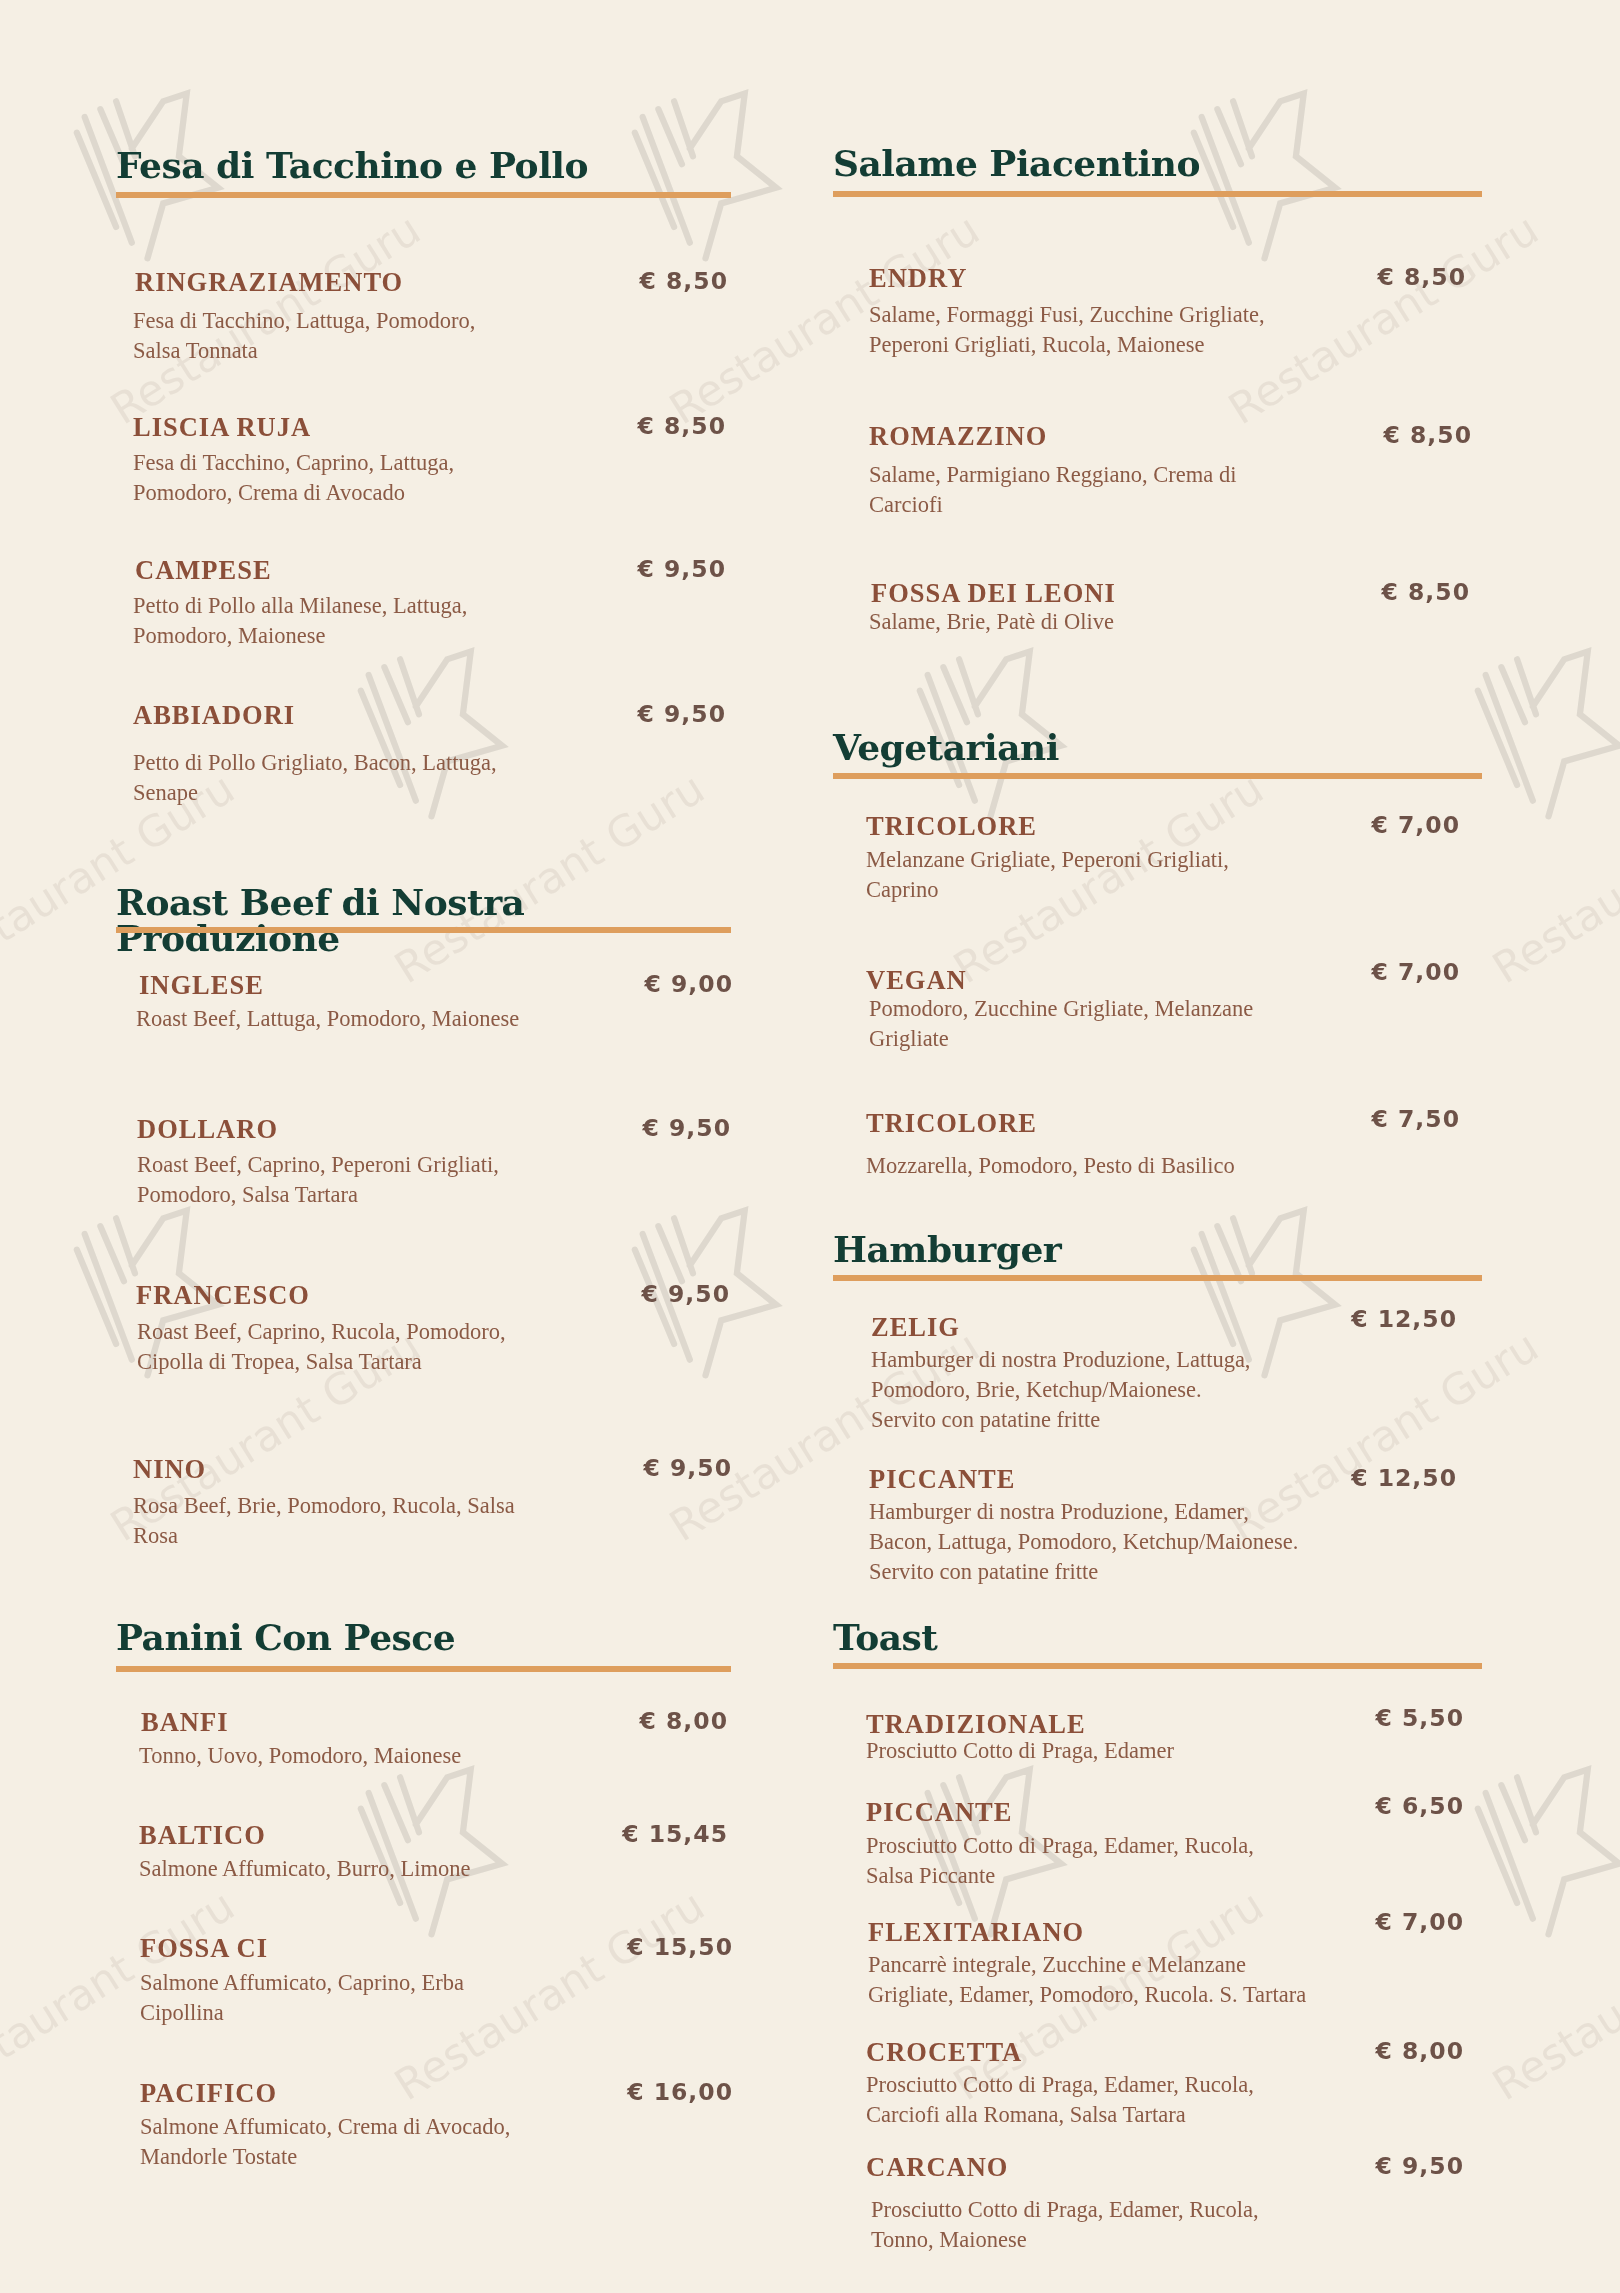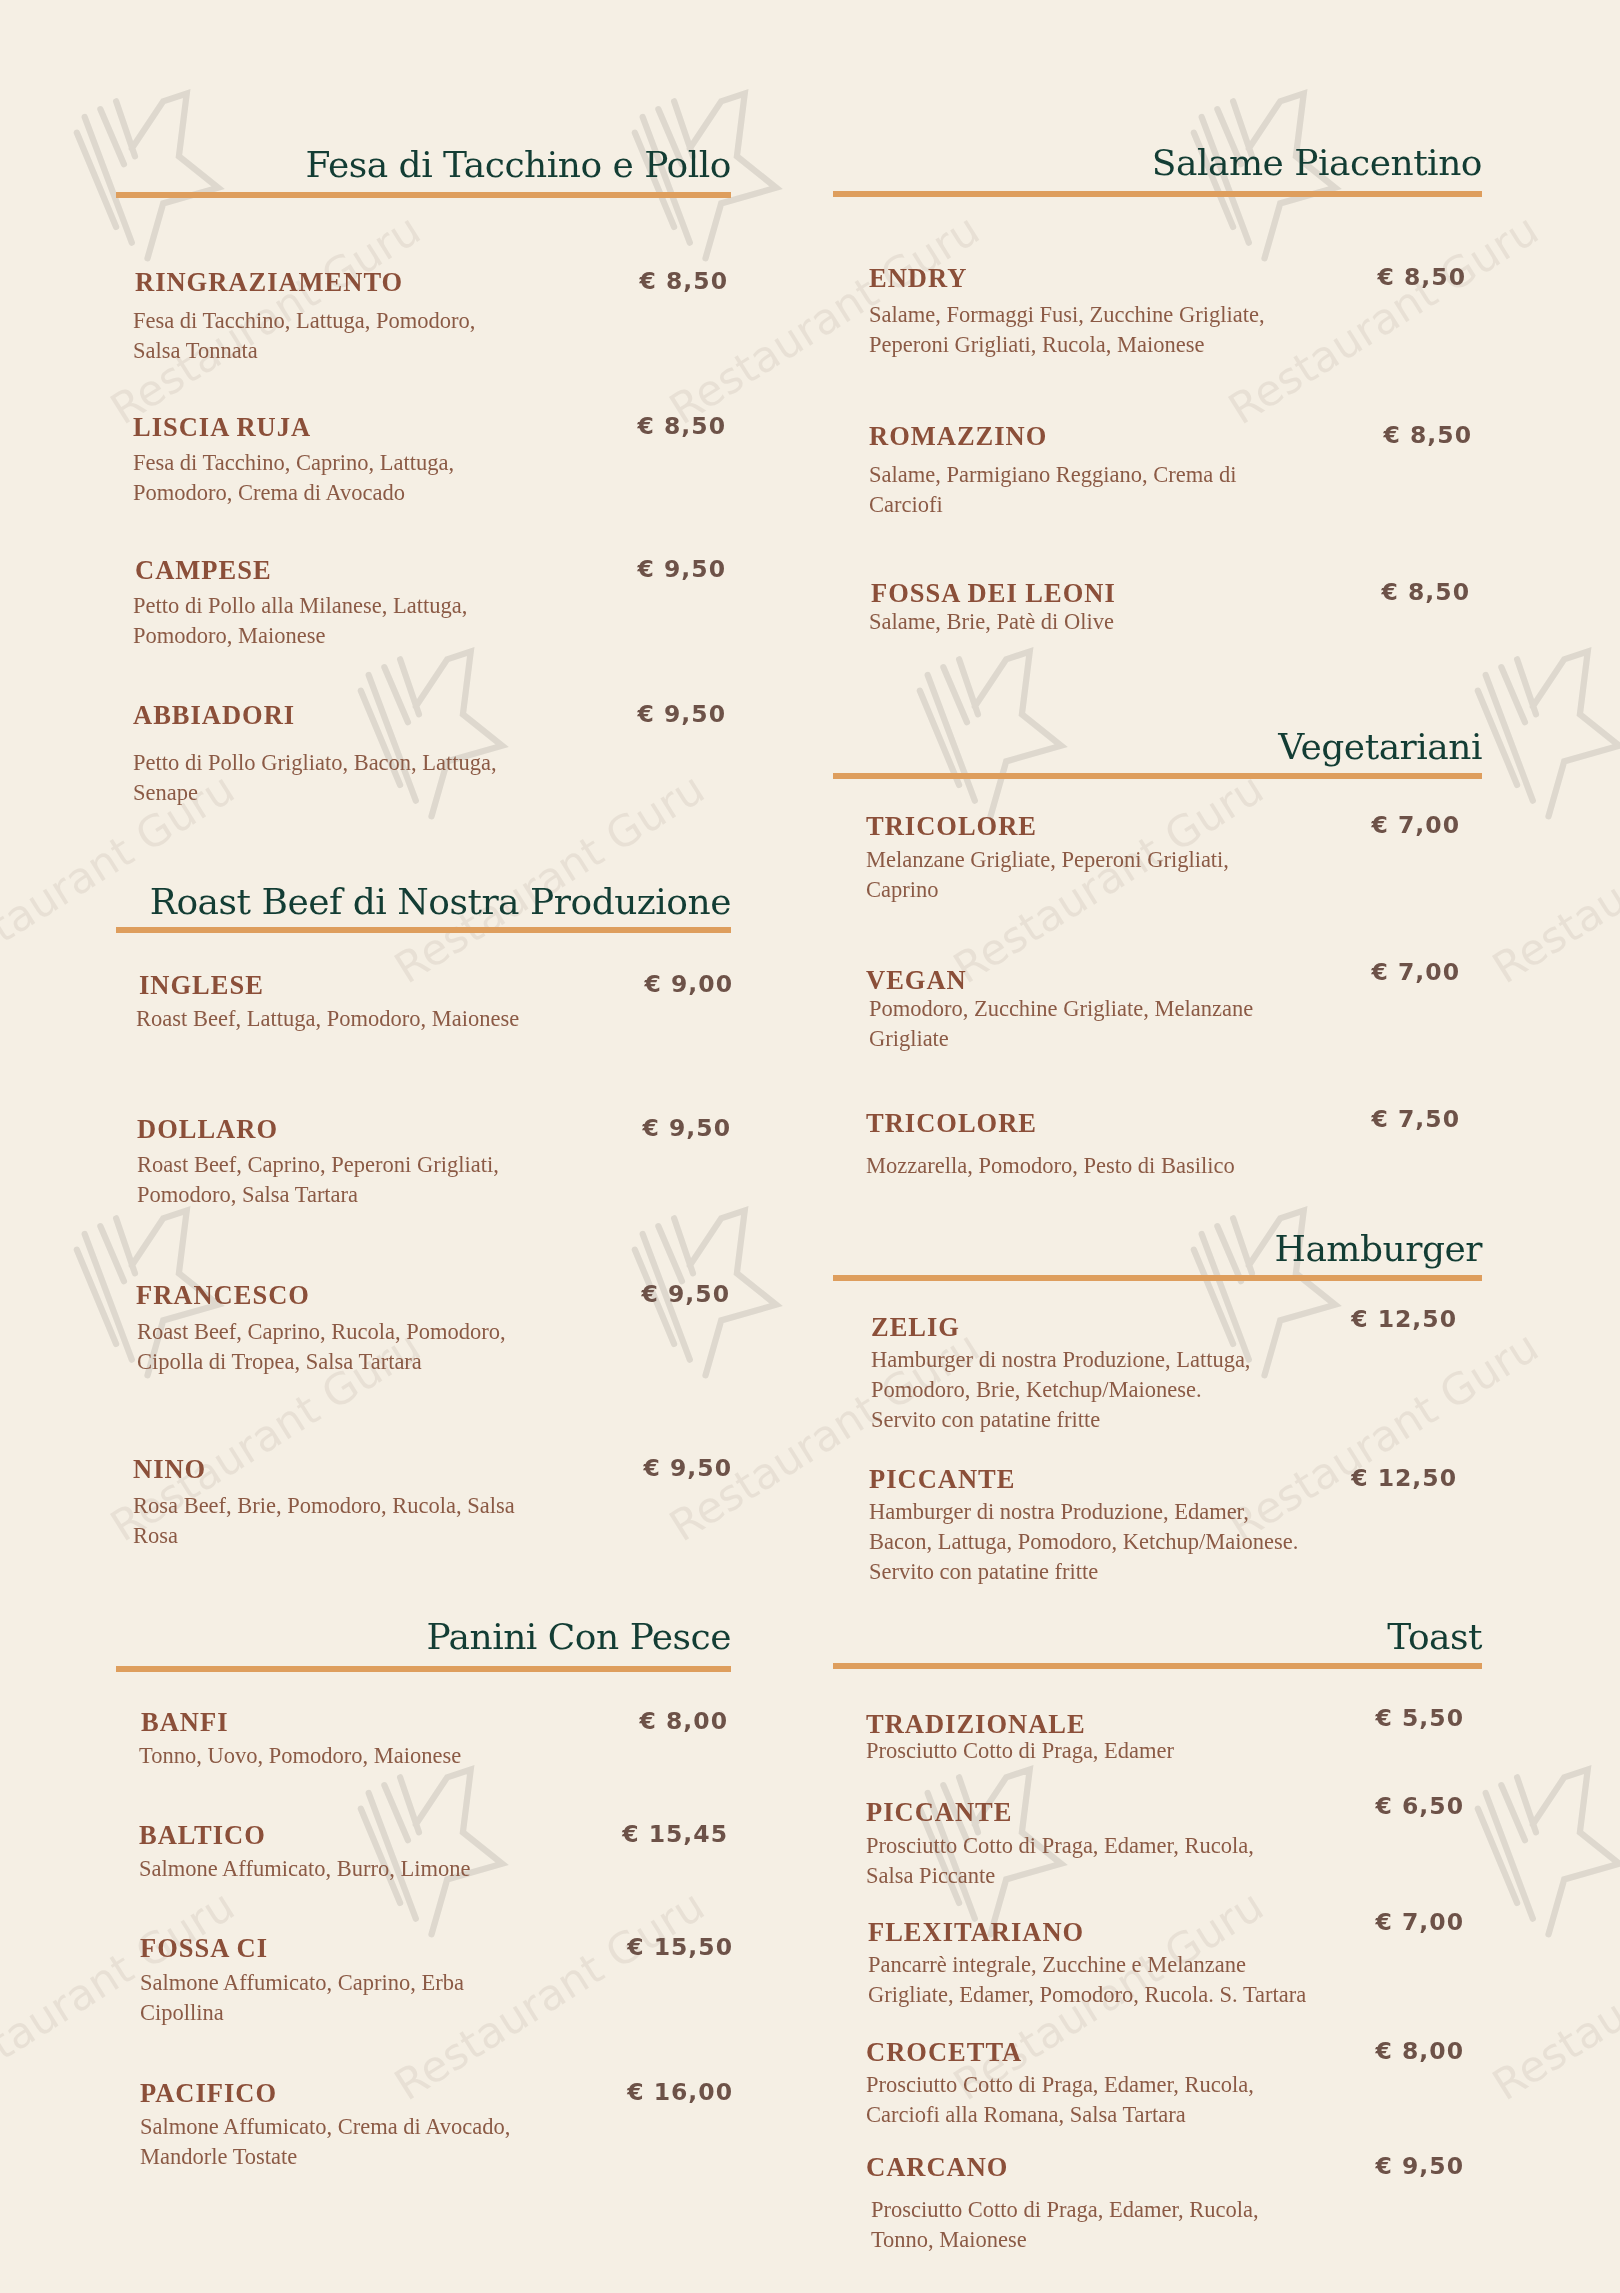--- a/index.html
+++ b/index.html
@@ -8,23 +8,23 @@
     background: #f5efe4;
     font-family: "DejaVu Serif", "Liberation Serif", serif;
   }
   .wm { position: absolute; pointer-events: none; opacity: 0.09; }
   .wm-text {
     position: absolute; color: #7a6a5a; opacity: 0.10;
     font-family: "DejaVu Sans", sans-serif; font-size: 43px;
     transform: rotate(-32deg); white-space: nowrap; pointer-events: none;
   }
   .section-title {
-    position: absolute; text-align: right; color: #133d34;
+    position: absolute; text-align: left; color: #133d34;
     font-family: "DejaVu Serif", "Liberation Serif", serif;
-    font-weight: normal; font-size: 36px; letter-spacing: -0.5px;
+    font-weight: bold; font-size: 36px; letter-spacing: -0.5px;
     line-height: 1;
   }
   .rule { position: absolute; height: 5.9px; background: #de9e5d; }
   .item { position: absolute; }
   .item-name {
     position: absolute; left: 0; top: 0; white-space: nowrap;
     color: #8b4f39; font-weight: bold; font-size: 26.5px; letter-spacing: 1px;
     font-family: Liberation Serif, serif;
   }
   .item-price {

